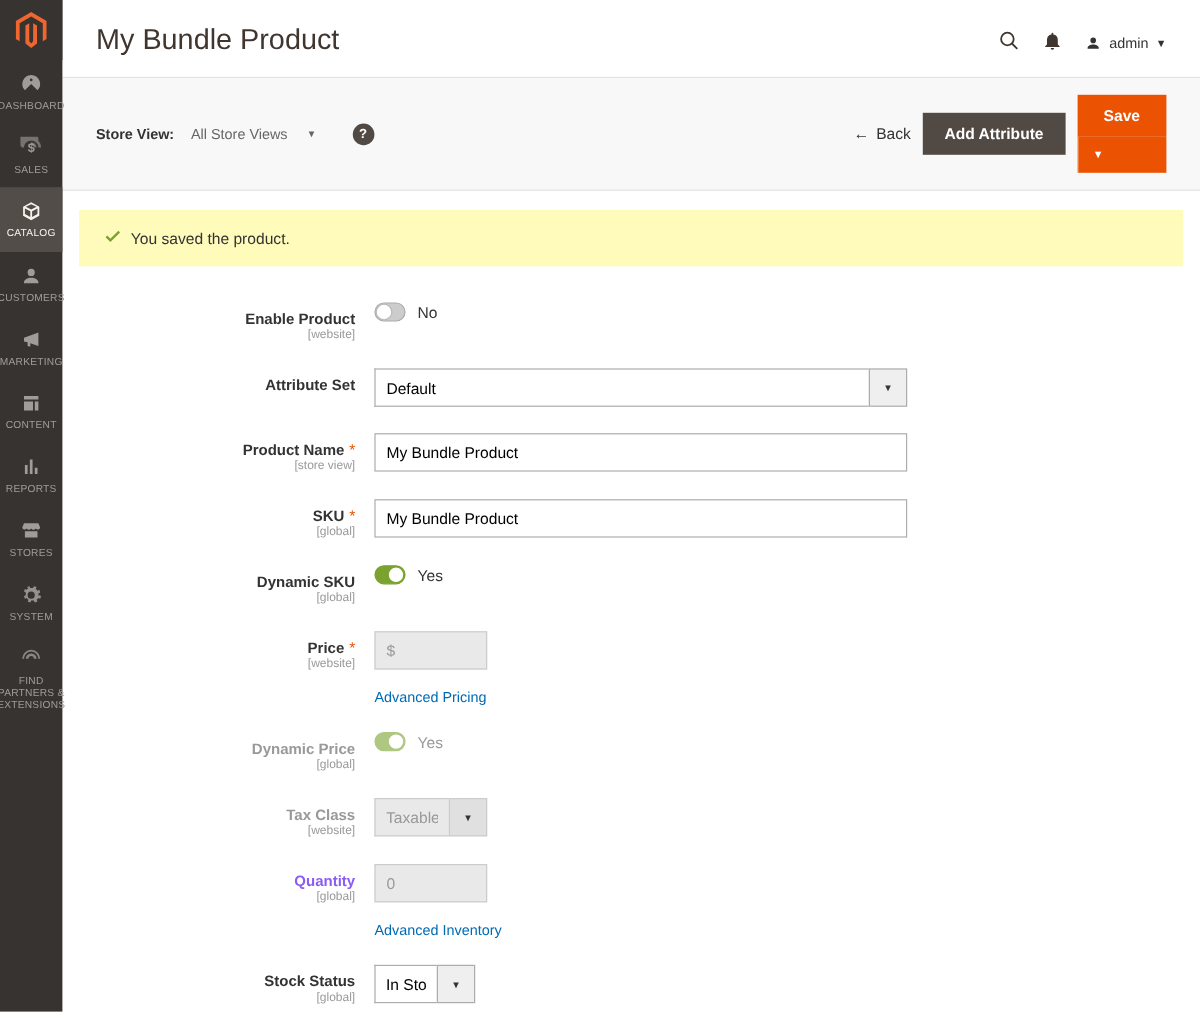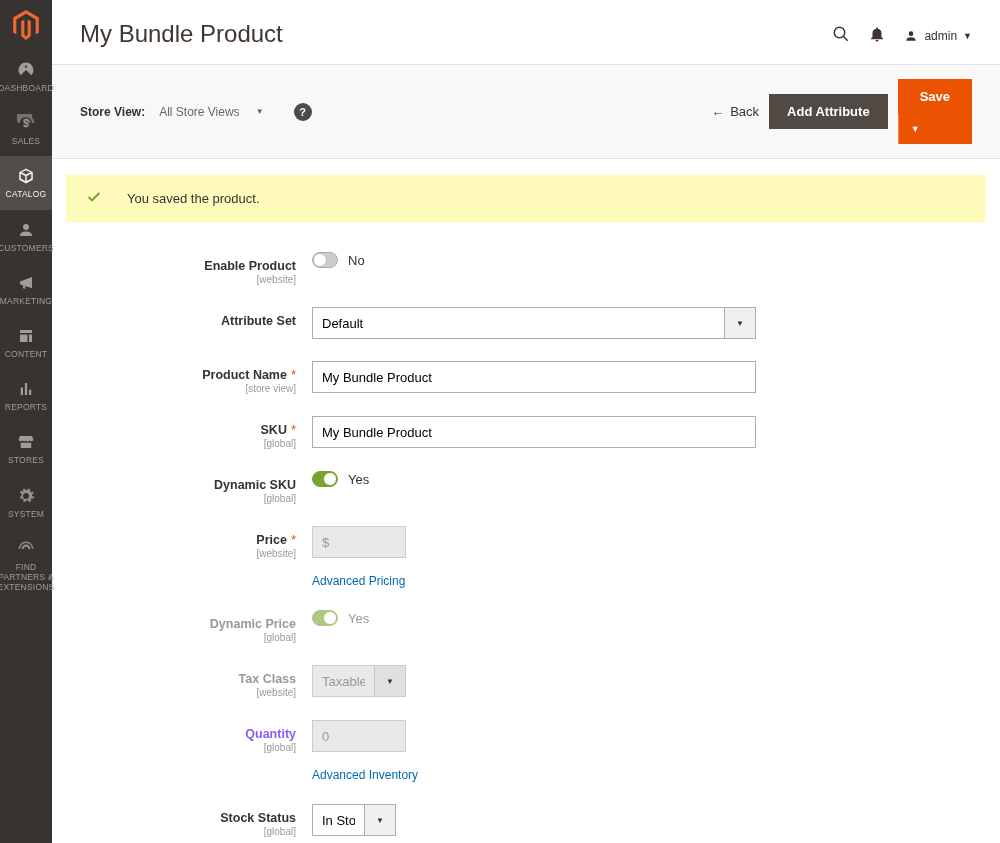--- a/index.html
+++ b/index.html
@@ -31,21 +31,21 @@
 .toolbar-right { margin-left: auto; display: flex; align-items: center; gap: 10px; }
 .back-link { display: flex; align-items: center; gap: 6px; cursor: pointer; font-size: 13px; }
 .btn { padding: 10px 18px; font-size: 13px; border: none; cursor: pointer; font-weight: 600; }
 .btn-secondary { background: #514943; color: #fff; }
 .btn-primary { background: #eb5202; color: #fff; }
 .btn-split { display: flex; flex-direction: column; }
 .btn-split .btn-primary { padding: 10px 22px; }
 .btn-split-toggle { background: #eb5202; color: #fff; border: none; border-left: 1px solid rgba(255,255,255,0.3); padding: 10px 12px; cursor: pointer; display: flex; align-items: center; }
 .btn-split-toggle .caret { font-size: 9px; }
 
-.message-success { margin: 16px 14px 0; padding: 14px 20px; background: #fffbbb; display: flex; align-items: center; gap: 25px; }
+.message-success { margin: 16px 14px 0; padding: 14px 20px; background: #fffbbb; display: flex; align-items: center; gap: 7px; }
 .message-success-icon { color: #79a22e; }
 
 .form { padding: 30px 28px; }
 .field-row { display: flex; align-items: flex-start; margin-bottom: 22px; }
 .field-label { width: 232px; text-align: right; padding-right: 16px; padding-top: 6px; }
 .field-label .lbl { font-size: 12.5px; font-weight: 600; color: #333; }
 .field-label .scope { display: block; font-size: 10px; color: #999; font-weight: 400; margin-top: 1px; }
 .field-label .req { color: #eb5202; margin-left: 4px; }
 .field-control { flex: 1; display: flex; align-items: center; gap: 10px; flex-wrap: wrap; }
 .field-control .hint-link { width: 100%; margin-top: 6px; color: #006bb4; font-size: 12px; cursor: pointer; }

